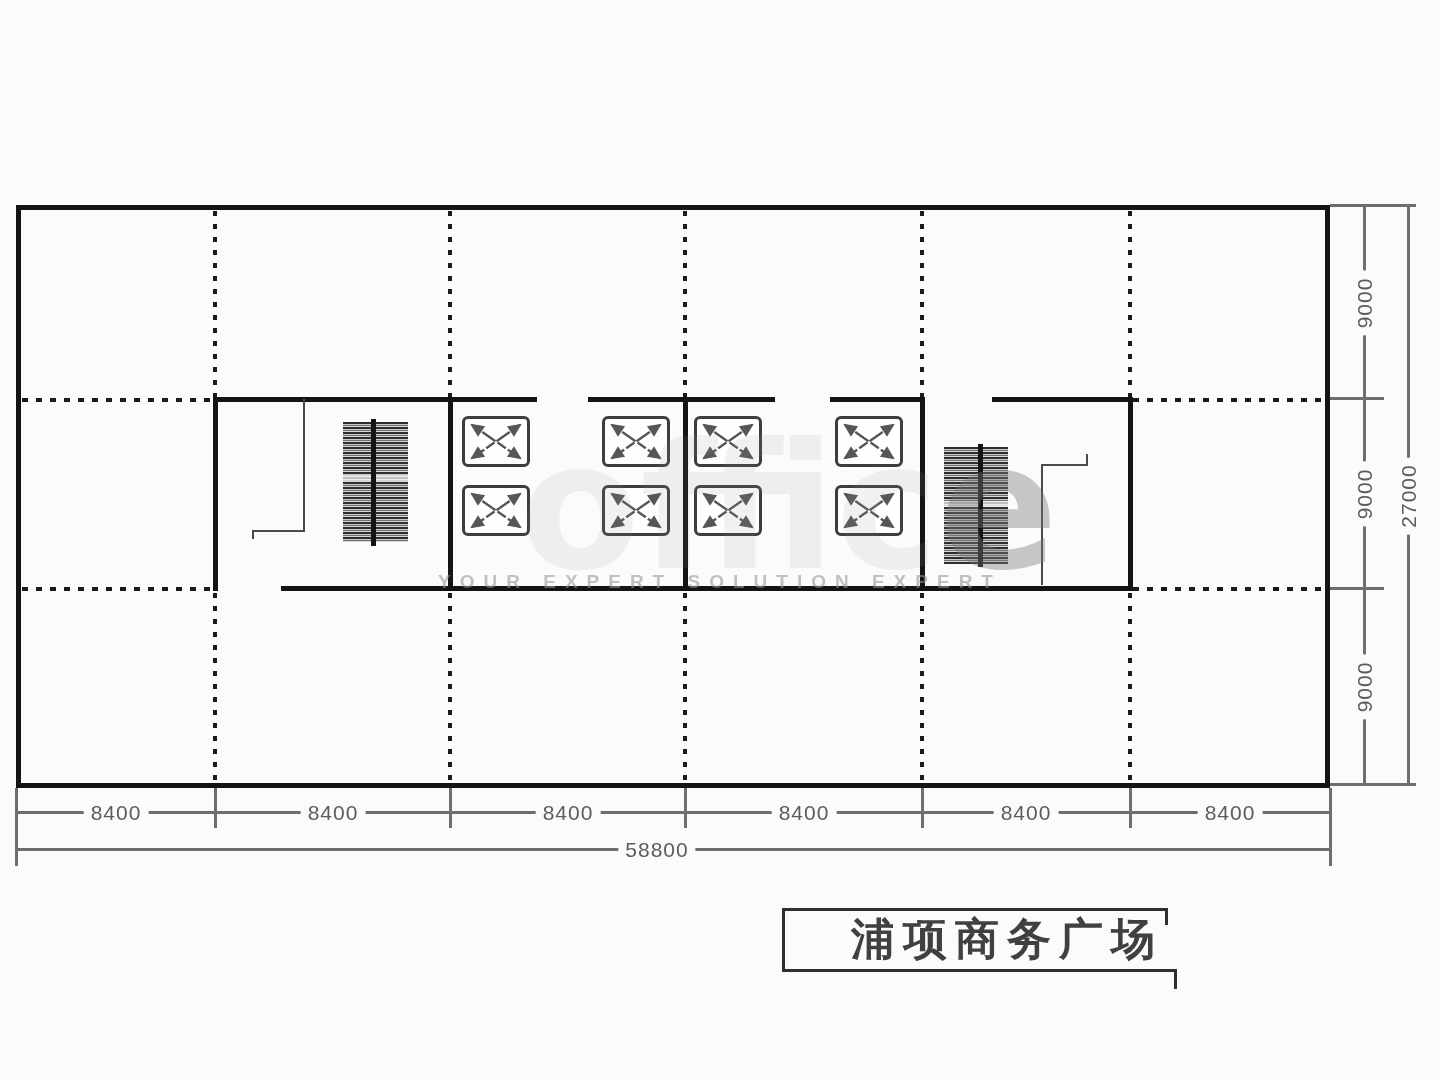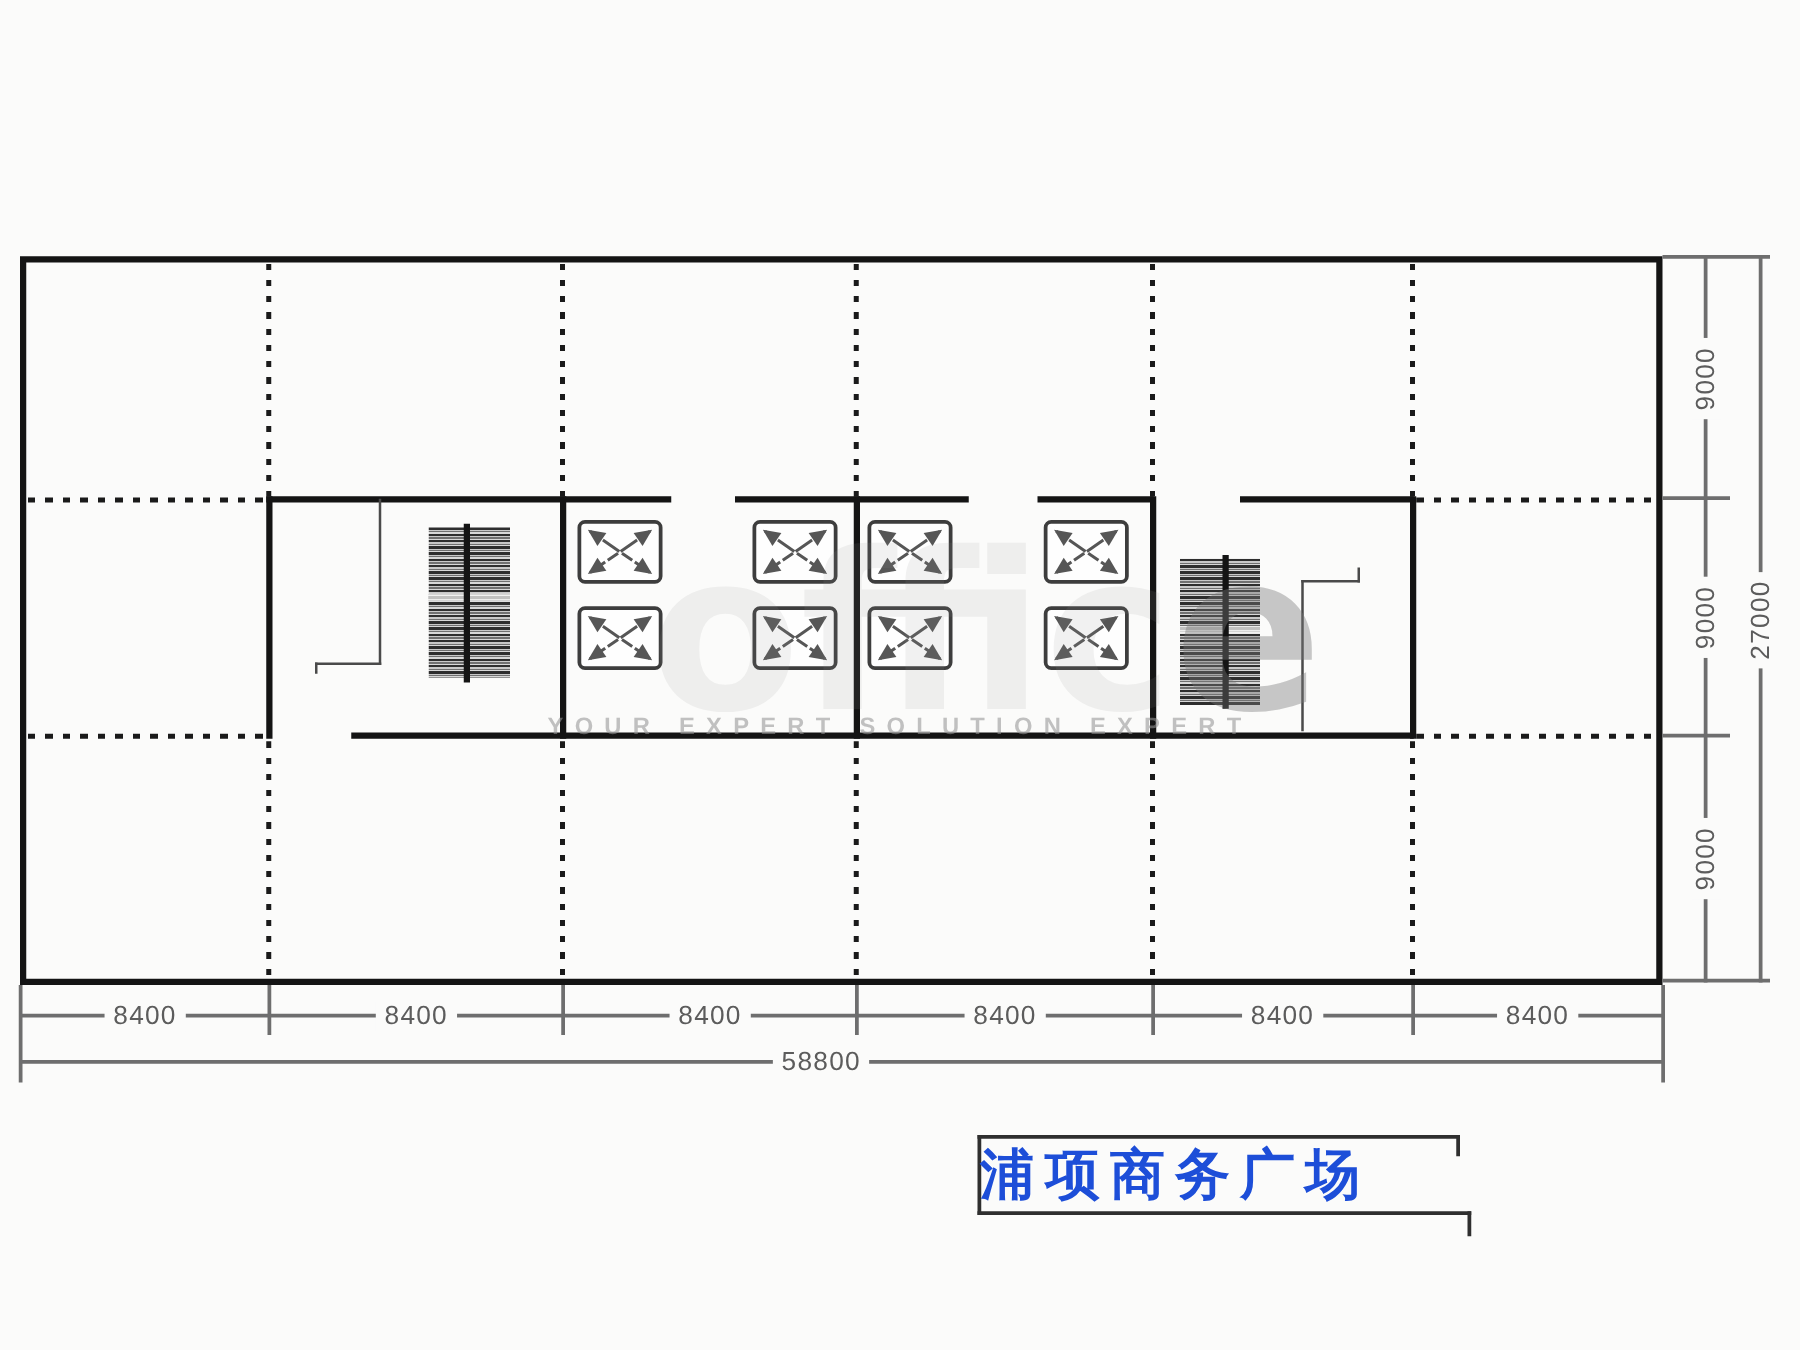--- a/index.html
+++ b/index.html
@@ -30,24 +30,24 @@
         background:#fefefe;box-sizing:border-box;}
   .elev svg{display:block;width:100%;height:100%;}
   .xl{stroke:#565656;stroke-width:2.4;stroke-dasharray:10 2.5 16 2.5;
       marker-start:url(#ah);marker-end:url(#ah);}
   
   .stair{position:absolute;
          background:repeating-linear-gradient(to bottom,#2e2e2e 0 2px,#c8c8c8 2px 3px,#707070 3px 4px,#d8d8d8 4px 5px);}
   .stairgap{position:absolute;background:rgba(251,251,250,0.72);}
   
   .tline{position:absolute;background:#2f2f2f;}
-  .title-text{position:absolute;left:750px;top:908px;width:380px;height:62px;
+  .title-text{position:absolute;left:817px;top:908px;width:380px;height:62px;
               display:flex;align-items:center;justify-content:center;
               font-family:"DejaVu Serif",serif;font-weight:bold;font-size:44px;
-              letter-spacing:8px;color:#1d4ed8;white-space:nowrap;}
+              letter-spacing:8px;color:#404040;white-space:nowrap;}
   
   .wm-big{position:absolute;left:520px;top:420px;z-index:50;pointer-events:none;
           font-family:"DejaVu Sans",sans-serif;font-weight:bold;font-size:175px;line-height:175px;
           white-space:nowrap;}
   .wm-big .soft{color:rgba(150,150,150,0.12);}
   .wm-big .strong{color:rgba(120,120,120,0.40);}
   .wm-tag{position:absolute;left:410px;top:571px;width:620px;z-index:51;pointer-events:none;
           text-align:center;font-size:19px;font-weight:bold;letter-spacing:9px;
           color:rgba(150,150,150,0.58);white-space:nowrap;}
 </style>

